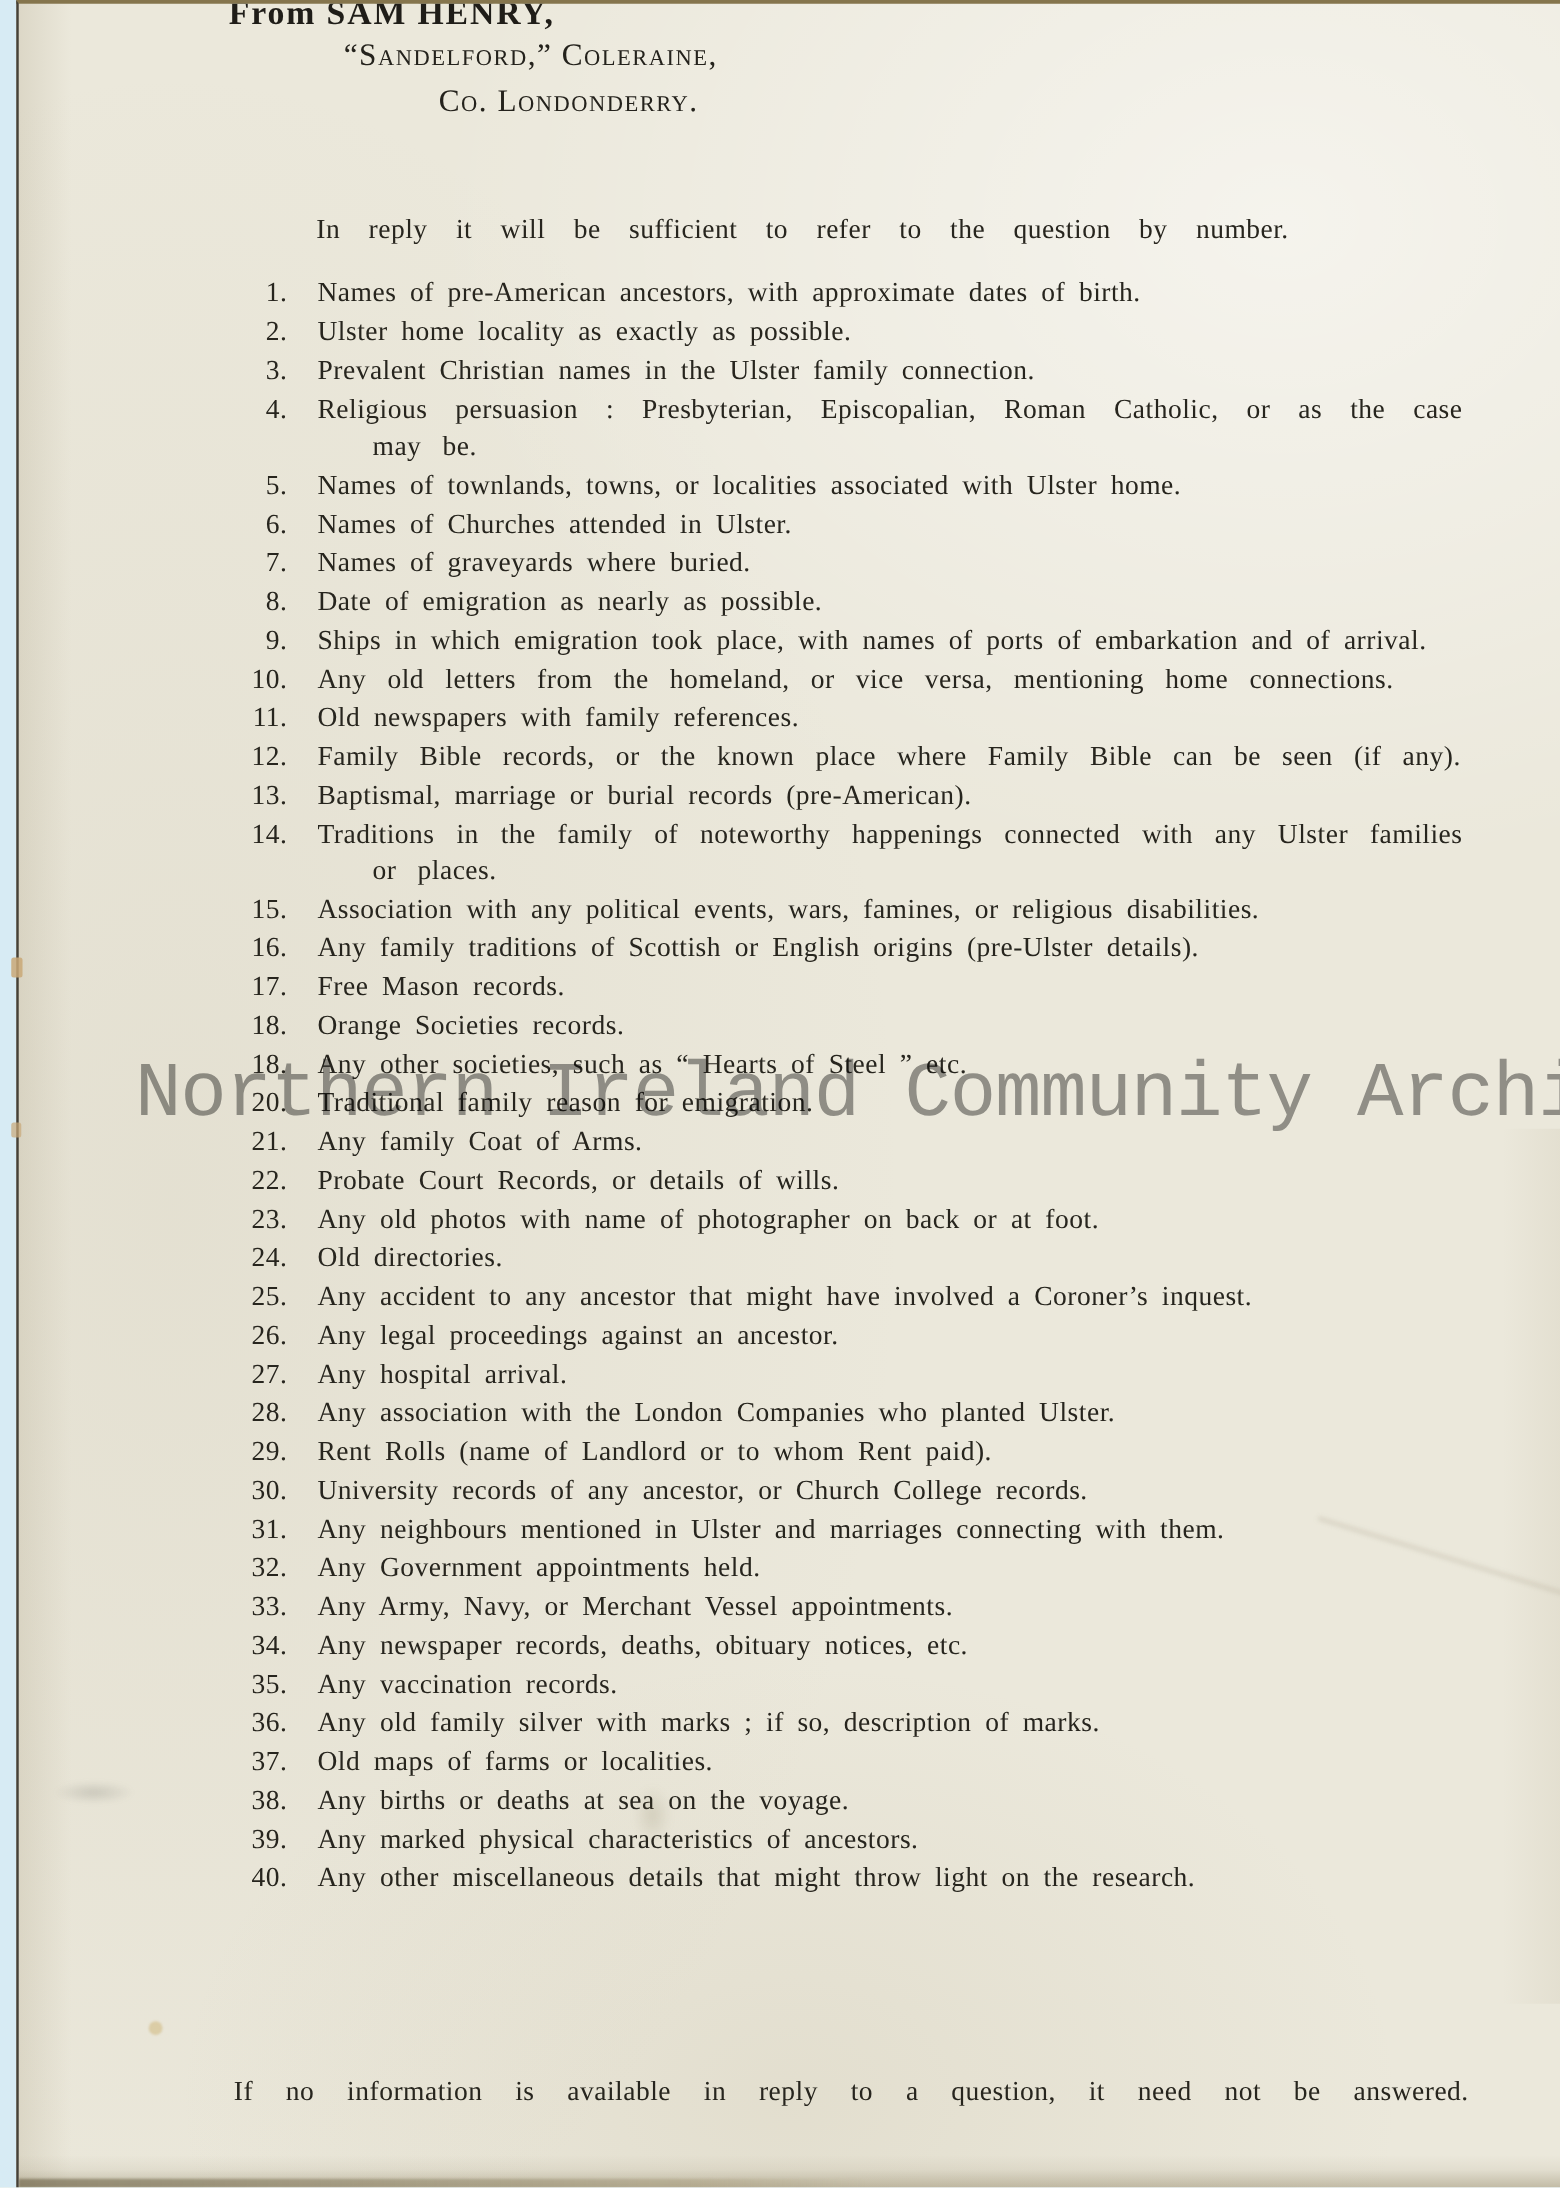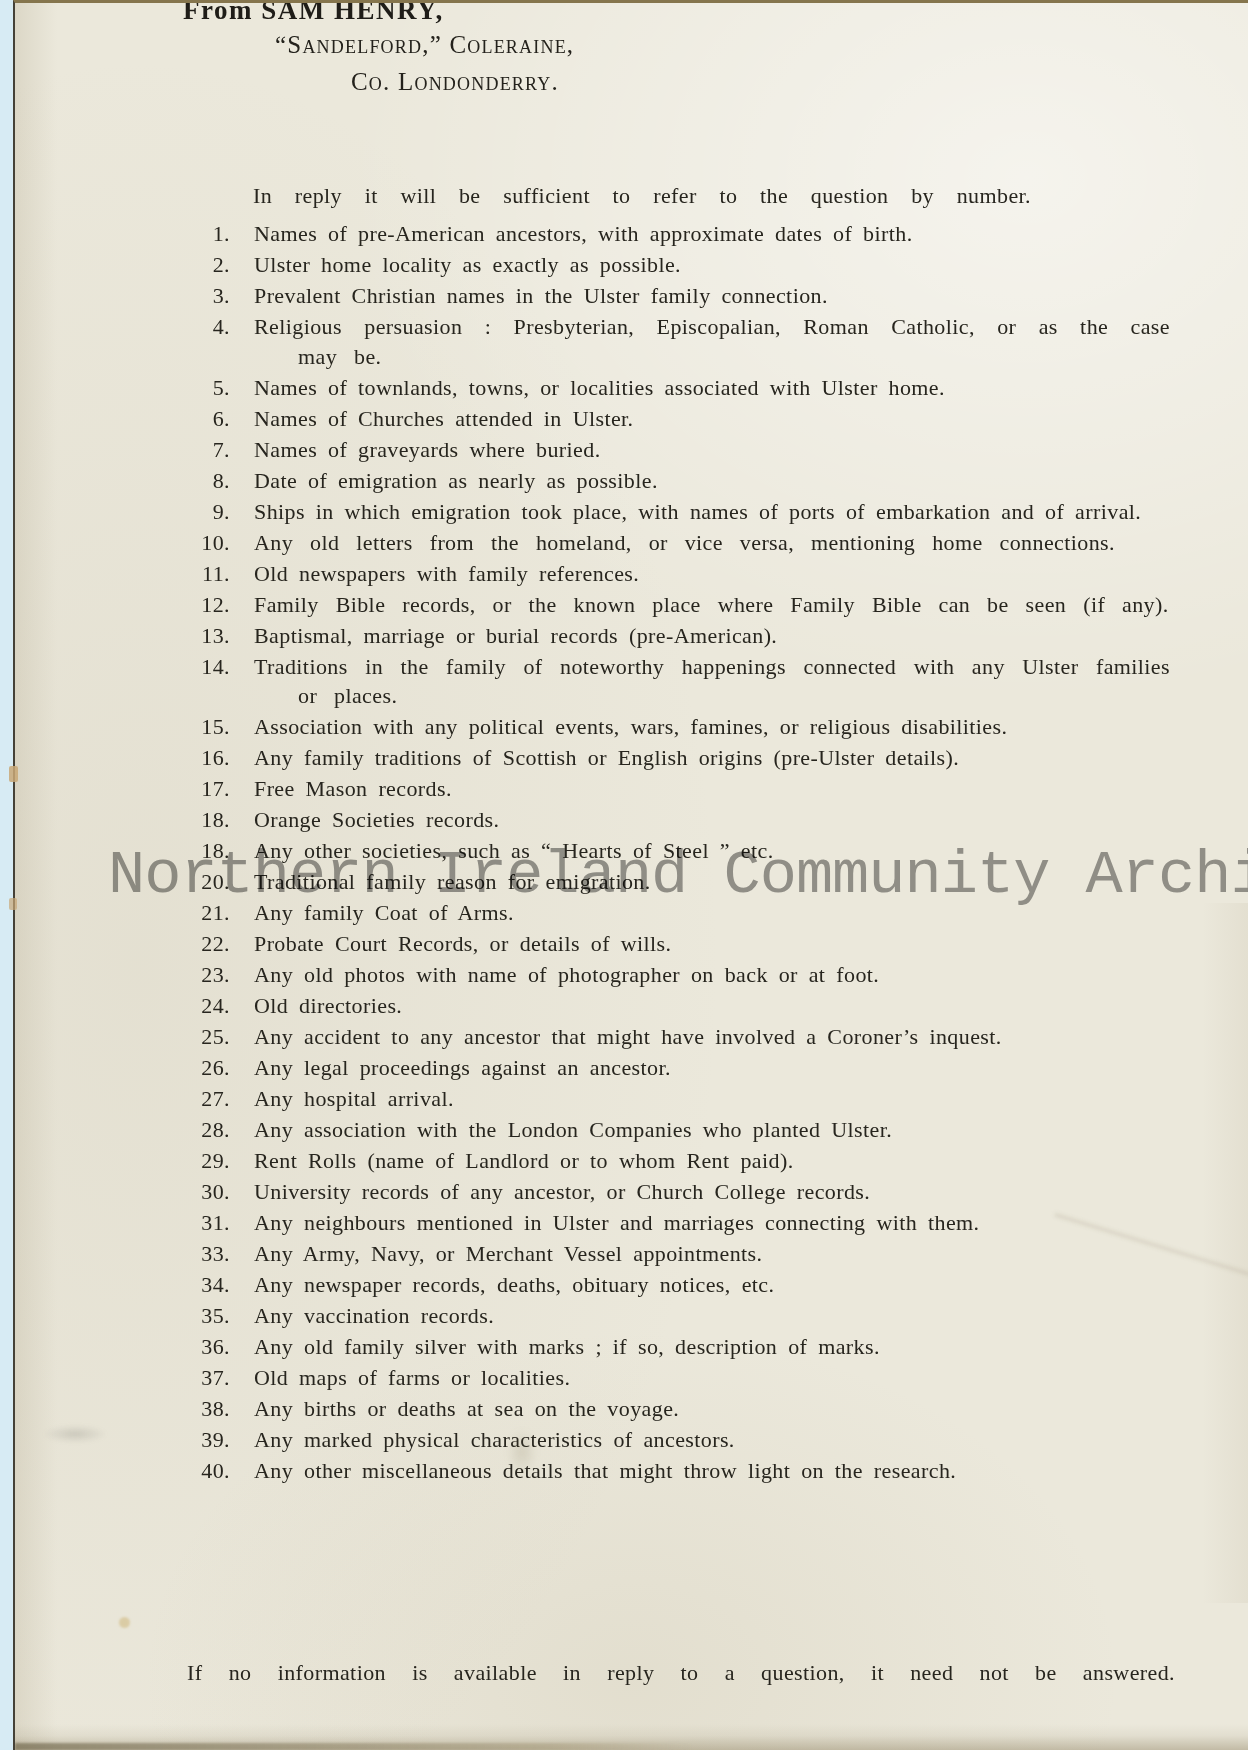--- a/index.html
+++ b/index.html
@@ -36,21 +36,21 @@
     white-space:nowrap;
   }
   .hdr-addr2{
     position:absolute;left:336px;top:65px;
     font-size:25px;font-variant:small-caps;letter-spacing:1.2px;color:#24221c;
     white-space:nowrap;
     text-align:center;
   }
   
   .intro{
-    position:absolute;left:238px;top:180px;width:778px;
+    position:absolute;left:238px;top:167px;width:778px;
     font-size:22px;letter-spacing:0.4px;
     text-align:justify;text-align-last:justify;
     white-space:nowrap;
   }
   .intro{white-space:normal;}
   
   .qlist{
     position:absolute;left:165px;top:216px;width:990px;
   }
   .q-row{
@@ -287,20 +287,24 @@
   <div class="q-row">
     <span class="q-num">30.</span>
     <span class="q-text">University records of any ancestor, or Church College records.</span>
   </div>
 
   <div class="q-row">
     <span class="q-num">31.</span>
     <span class="q-text">Any neighbours mentioned in Ulster and marriages connecting with them.</span>
   </div>
 
+  <div class="q-row">
+    <span class="q-num">32.</span>
+    <span class="q-text">Any Government appointments held.</span>
+  </div>
 
   <div class="q-row">
     <span class="q-num">33.</span>
     <span class="q-text">Any Army, Navy, or Merchant Vessel appointments.</span>
   </div>
 
   <div class="q-row">
     <span class="q-num">34.</span>
     <span class="q-text">Any newspaper records, deaths, obituary notices, etc.</span>
   </div>

